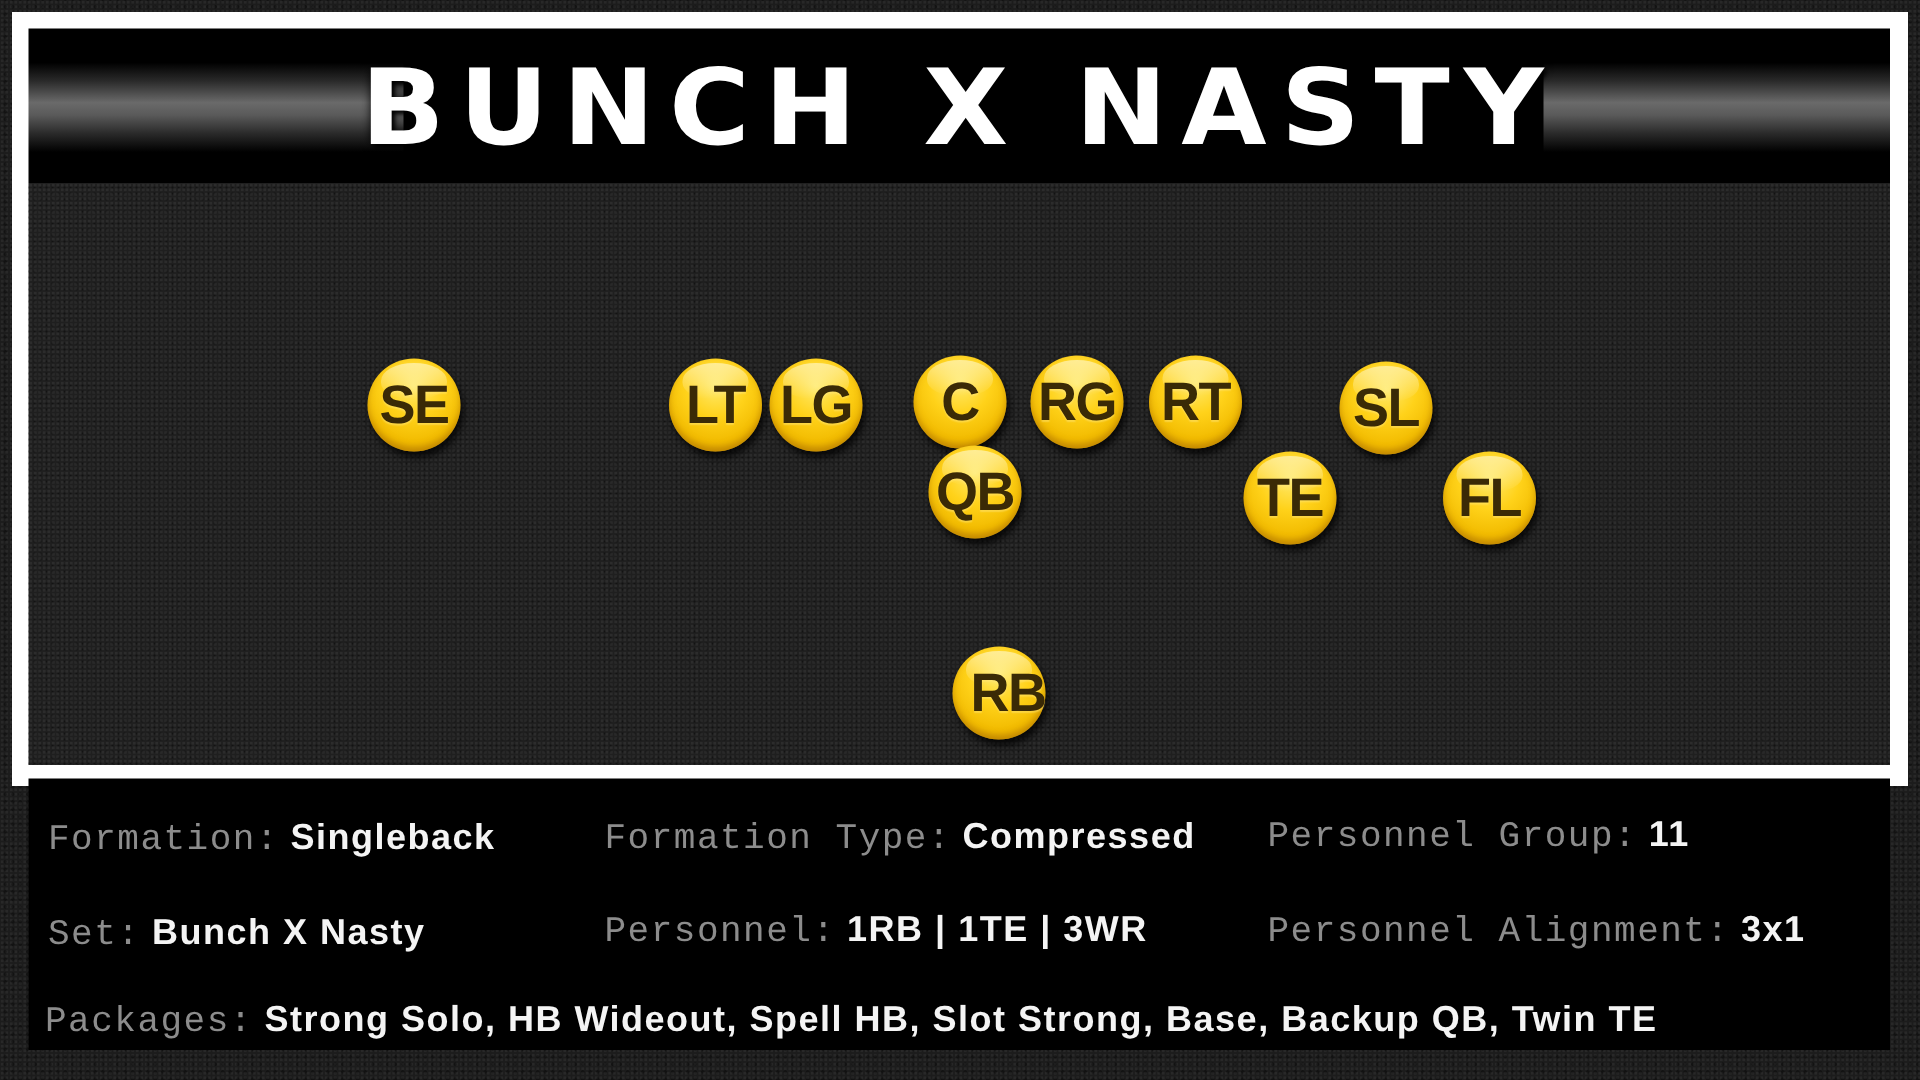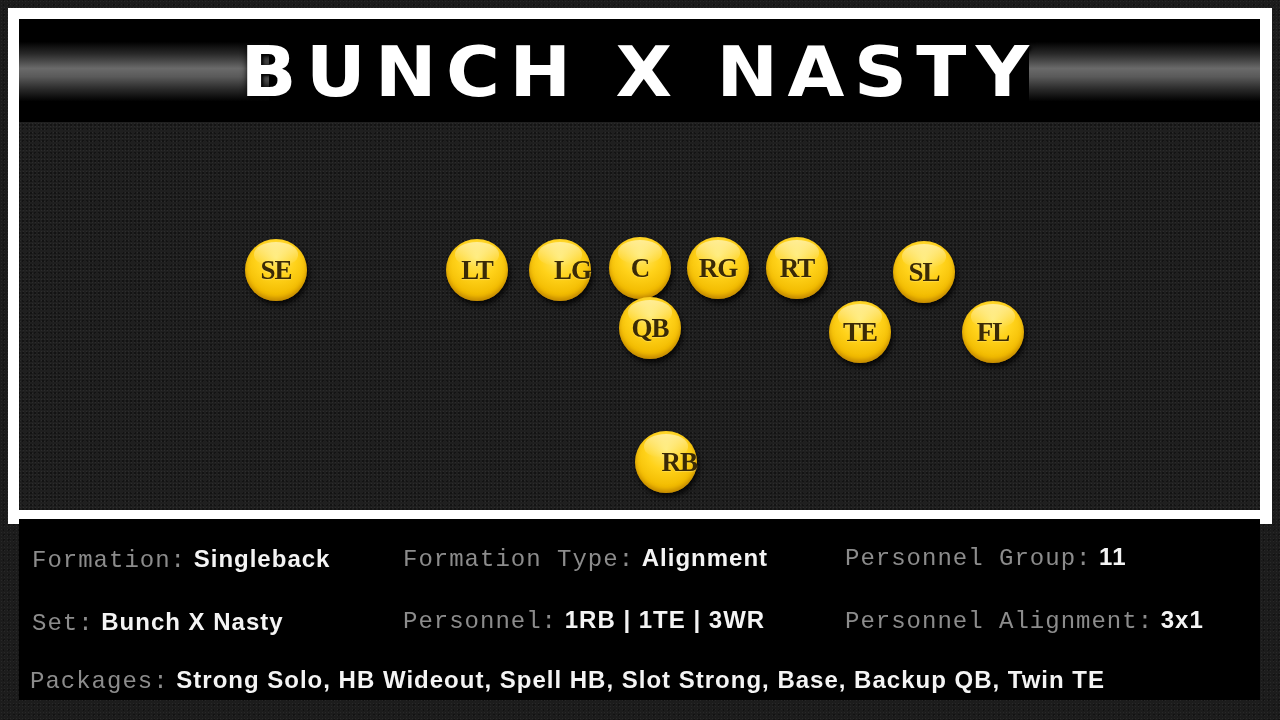--- a/index.html
+++ b/index.html
@@ -48,22 +48,22 @@
       radial-gradient(rgba(0,0,0,0.4) 1px, transparent 1px);
     background-size: 3px 3px, 4px 4px;
     background-position: 0 0, 2px 1px;
   }
   .player {
     position: absolute; width: 62px; height: 62px; border-radius: 50%;
     background: radial-gradient(circle at 50% 30%, #ffe96a 0%, #ffd21a 38%, #f2bb00 70%, #d79d00 100%);
     box-shadow: 2px 4px 5px rgba(0,0,0,0.75), inset 0 -3px 4px rgba(160,100,0,0.5);
     display: flex; align-items: center; justify-content: center;
     color: #3a2a06;
-    font-family: Liberation Serif, serif;
-    font-weight: bold; font-size: 27px;
+    font-family: Liberation Sans, sans-serif;
+    font-weight: bold; font-size: 36px;
     letter-spacing: -1px;
     text-shadow: 0 1px 1px rgba(255,230,120,0.5);
   }
   .player::before {
     content: ""; position: absolute; left: 9px; right: 9px; top: 3px; height: 24px;
     border-radius: 50% 50% 45% 45%;
     background: linear-gradient(to bottom, rgba(255,255,235,0.55), rgba(255,255,200,0));
   }
   .player span { position: relative; }
   .info {
@@ -86,21 +86,21 @@
     <div class="title">BUNCH X NASTY</div>
   </div>
 
   <div class="field" id="field">
       <div class="player" style="left: 226px; top: 117px;">
         <span>SE</span>
       </div>
       <div class="player" style="left: 427px; top: 117px;">
         <span>LT</span>
       </div>
-      <div class="player" style="left: 510px; top: 117px; justify-content: flex-end;">
+      <div class="player" style="left: 494px; top: 117px;">
         <span>LG</span>
       </div>
       <div class="player" style="left: 590px; top: 115px;">
         <span>C</span>
       </div>
       <div class="player" style="left: 668px; top: 115px;">
         <span>RG</span>
       </div>
       <div class="player" style="left: 747px; top: 115px;">
         <span>RT</span>
@@ -122,21 +122,21 @@
       </div>
     </div>
 
   <div class="info">
     <div class="row" style="left:13px; top:26px;">
       <span class="lbl">Formation:</span>
       <span class="val">Singleback</span>
     </div>
     <div class="row" style="left:384px; top:25px;">
       <span class="lbl">Formation Type:</span>
-      <span class="val">Alignment</span>
+      <span class="val">Compressed</span>
     </div>
     <div class="row" style="left:826px; top:24px;">
       <span class="lbl">Personnel Group:</span>
       <span class="val">11</span>
     </div>
 
     <div class="row" style="left:13px; top:89px;">
       <span class="lbl">Set:</span>
       <span class="val">Bunch X Nasty</span>
     </div>

